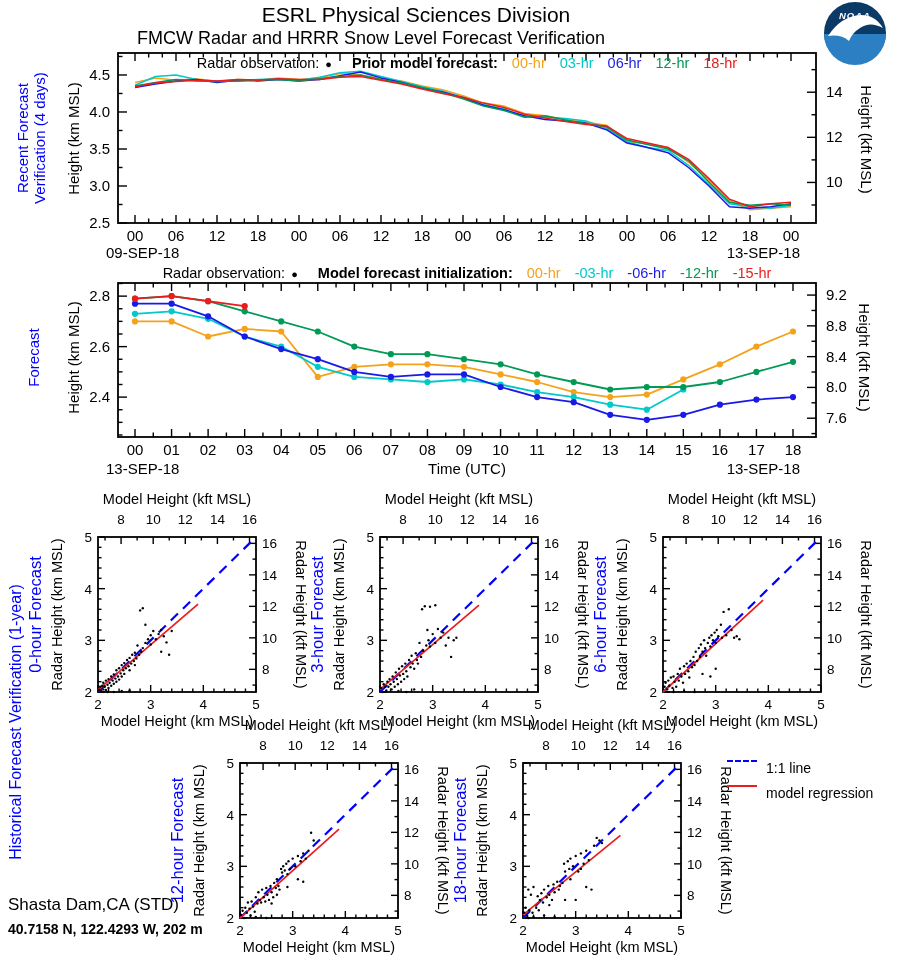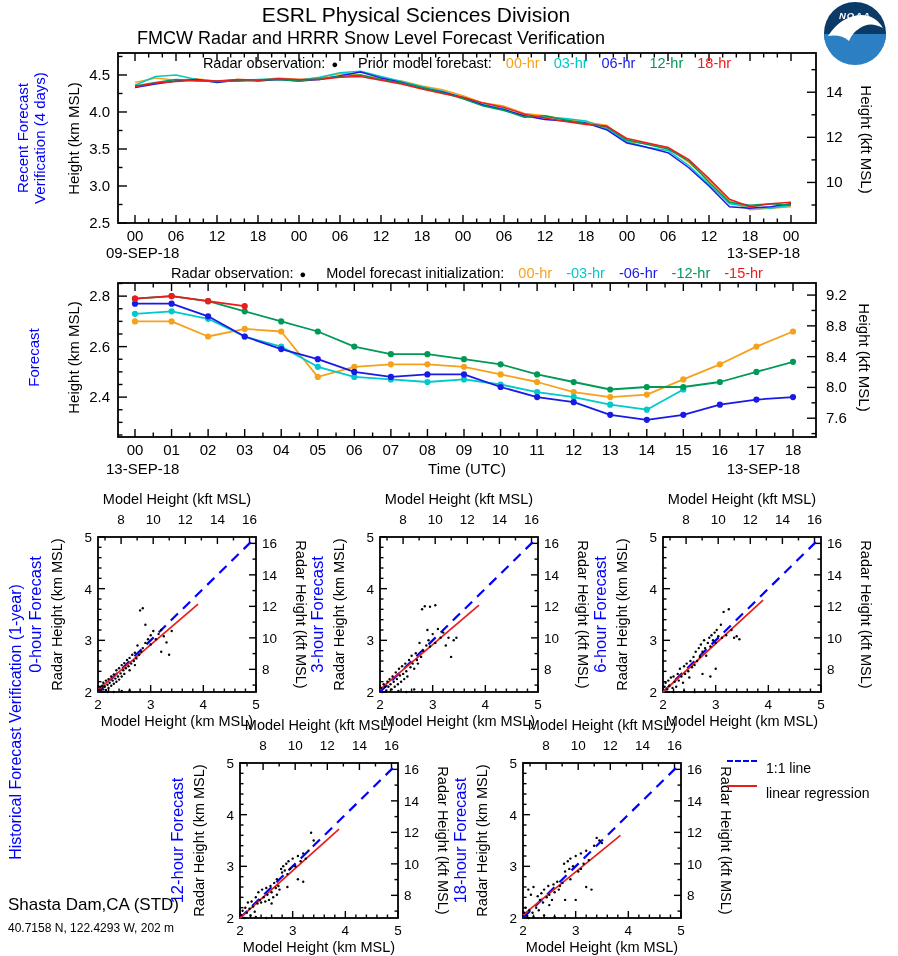--- a/index.html
+++ b/index.html
@@ -9,25 +9,25 @@
   #plot text{font-family:"Liberation Sans",sans-serif;}
   .abs{position:absolute;}
   .rot{position:absolute;transform:rotate(-90deg);transform-origin:center;text-align:center;white-space:nowrap;}
   .rot90{position:absolute;transform:rotate(90deg);transform-origin:center;text-align:center;white-space:nowrap;}
   .blue{color:#0000ff;}
   .hdr-title{left:0;top:3px;width:832px;text-align:center;font-size:21px;color:#000;}
   .hdr-sub{left:0;top:28px;width:742px;text-align:center;font-size:18px;color:#000;}
   .panel-legend{left:118px;width:698px;text-align:center;font-size:14.5px;color:#000;white-space:nowrap;}
   .legend-item{margin-left:14px;text-align:center;}
   .lg-dot{font-size:11px;margin-left:6px;}
-  .lg-model{margin-left:20px;}
+  .lg-model{margin-left:20px;font-weight:bold;}
   .lgbox-row{display:flex;margin-bottom:9px;font-size:14px;color:#000;}
   .lgbox-sample{display:inline-block;width:30px;height:0;margin-right:9px;}
   .footer-station{left:8px;top:895px;font-size:17px;color:#000;}
-  .footer-coords{left:8px;top:921px;font-size:12px;color:#000;}
+  .footer-coords{left:8px;top:921px;font-size:14px;color:#000;font-weight:bold;}
 </style>
 </head>
 <body>
 
 <div id="canvas">
 
   <svg id="plot" width="898" height="956">
       <g>
         <rect x="118" y="53" width="698" height="170" fill="none" stroke="#000" stroke-width="1.8"></rect>
         <line x1="135" y1="223" x2="135" y2="215" stroke="#000" stroke-width="1.4"></line>
@@ -1105,20 +1105,20 @@
   <div class="abs panel-legend" id="leg1" style="top:55px;"><span>Radar observation:</span><span class="lg-dot">●</span><span class="lg-model">Prior model forecast:</span><span class="legend-item" style="color: rgb(245, 162, 27);">00-hr</span><span class="legend-item" style="color: rgb(0, 201, 201);">03-hr</span><span class="legend-item" style="color: rgb(26, 26, 230);">06-hr</span><span class="legend-item" style="color: rgb(0, 153, 85);">12-hr</span><span class="legend-item" style="color: rgb(234, 28, 28);">18-hr</span></div>
   <div class="abs panel-legend" id="leg2" style="top:265px;"><span>Radar observation:</span><span class="lg-dot">●</span><span class="lg-model">Model forecast initialization:</span><span class="legend-item" style="color: rgb(245, 162, 27);">00-hr</span><span class="legend-item" style="color: rgb(0, 201, 201);">-03-hr</span><span class="legend-item" style="color: rgb(26, 26, 230);">-06-hr</span><span class="legend-item" style="color: rgb(0, 153, 85);">-12-hr</span><span class="legend-item" style="color: rgb(234, 28, 28);">-15-hr</span></div>
 
   <div class="abs" style="left:727px;top:760px;">
     <div class="lgbox-row">
       <span class="lgbox-sample" id="lg-s0" style="border-top: 2.5px dashed rgb(0, 0, 255);"></span>
       <span>1:1 line</span>
     </div>
     <div class="lgbox-row">
       <span class="lgbox-sample" id="lg-s1" style="border-top: 2.5px solid rgb(234, 28, 28);"></span>
-      <span>linear regression</span>
+      <span>model regression</span>
     </div>
   </div>
 
   <div class="abs footer-station">Shasta Dam,CA (STD)</div>
   <div class="abs footer-coords">40.7158 N, 122.4293 W, 202 m</div>
 
 </div>
 
 </body></html>

